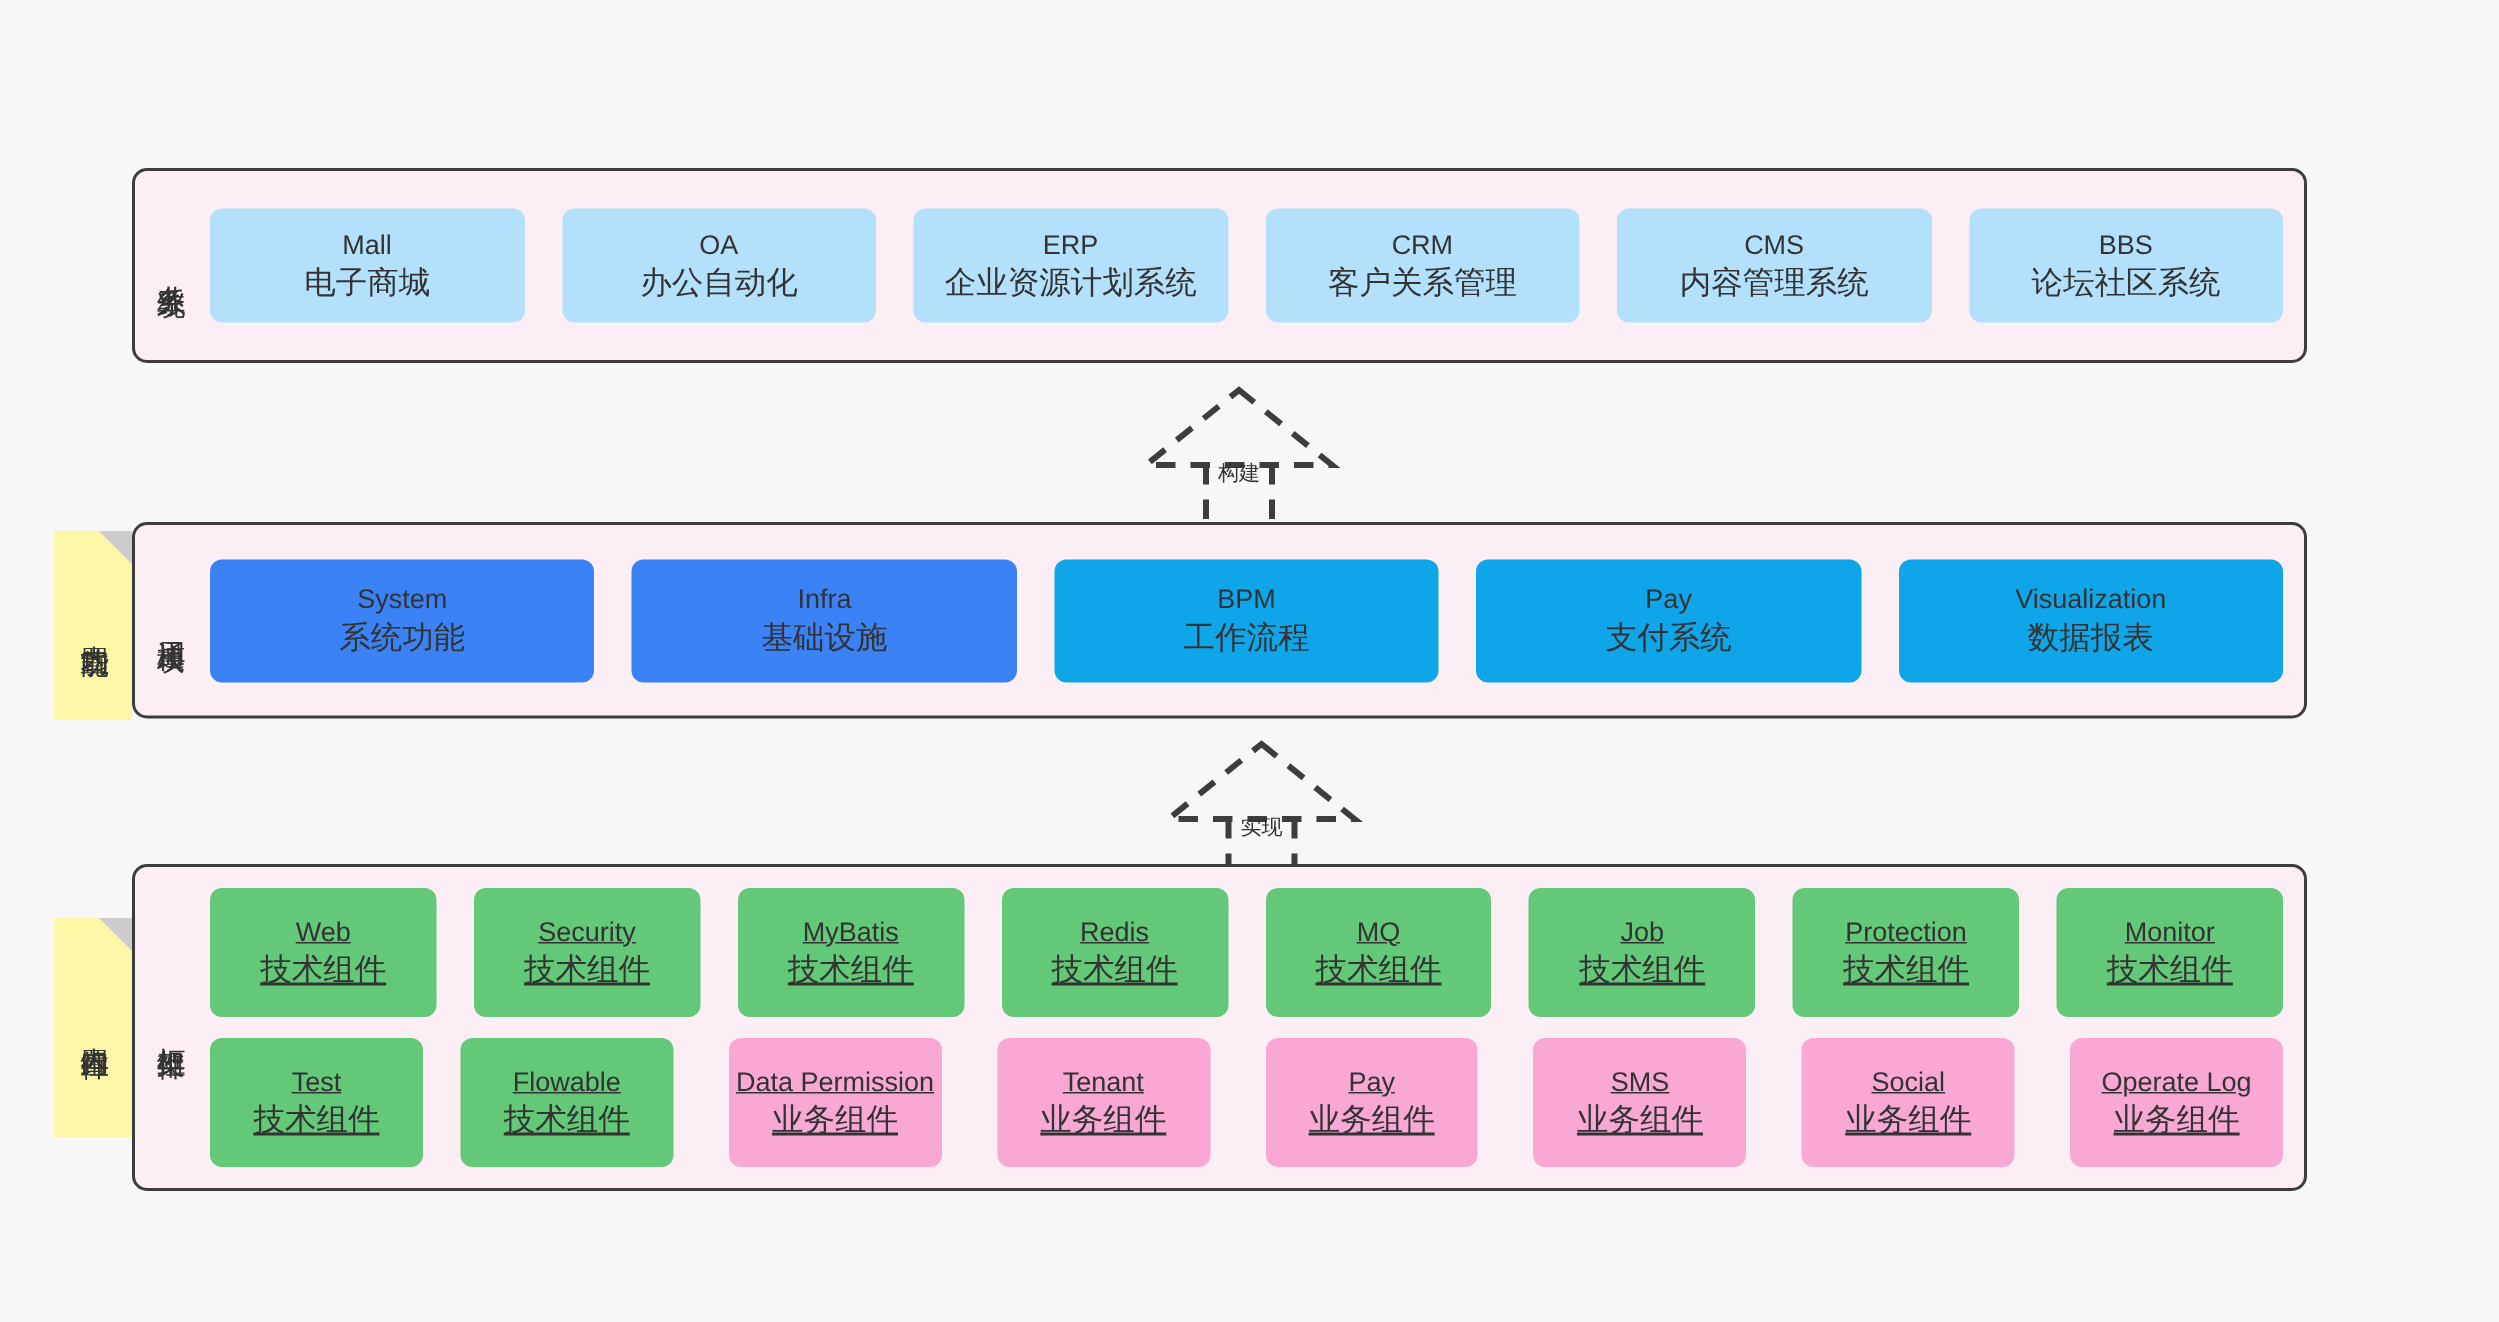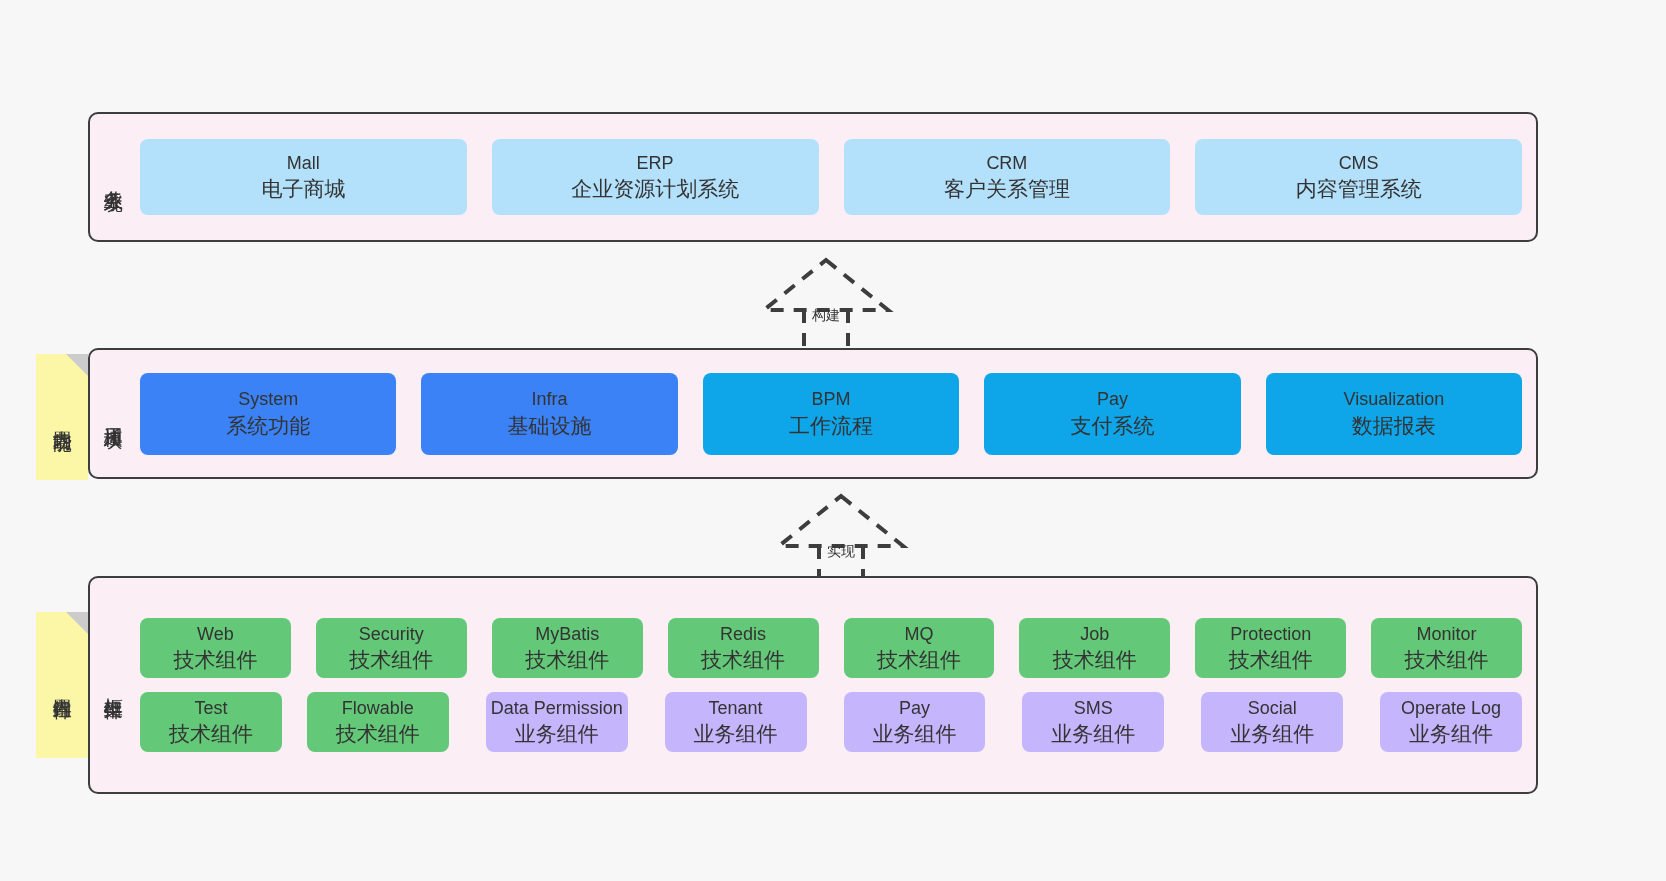--- a/index.html
+++ b/index.html
@@ -98,23 +98,23 @@
   .card-pink { background: #0ea5e9; }
 
   
   #layer-framework {
     left: 88px;
     top: 576px;
     width: 1450px;
     height: 218px;
   }
   #layer-framework .layer-body { gap: 14px; padding-top: 10px; padding-bottom: 10px; }
-  #layer-framework .card-row { height: 60px; }
+  #layer-framework .card-row { height: 86px; text-decoration: underline; }
   .card-green { background: #63c878; }
-  .card-lightgreen { background: #c4b5fd; margin-left: 12px; }
+  .card-lightgreen { background: #f9a8d4; margin-left: 12px; }
 
   
   .sticky {
     position: absolute;
     box-sizing: border-box;
     width: 52px;
     background: #fbf7a6;
     color: #333333;
     font-size: 19px;
     line-height: 1.18;
@@ -169,30 +169,38 @@
 
   <div class="layer" id="layer-business">
     <div class="layer-title">业务系统</div>
     <div class="layer-body">
       <div class="card-row">
         <div class="card card-blue">
           <span>Mall</span>
           <span class="cn">电子商城</span>
         </div>
         <div class="card card-blue">
+          <span>OA</span>
+          <span class="cn">办公自动化</span>
+        </div>
+        <div class="card card-blue">
           <span>ERP</span>
           <span class="cn">企业资源计划系统</span>
         </div>
         <div class="card card-blue">
           <span>CRM</span>
           <span class="cn">客户关系管理</span>
         </div>
         <div class="card card-blue">
           <span>CMS</span>
           <span class="cn">内容管理系统</span>
+        </div>
+        <div class="card card-blue">
+          <span>BBS</span>
+          <span class="cn">论坛社区系统</span>
         </div>
       </div>
     </div>
   </div>
 
   <div class="connector" id="connector-build">
     <svg viewBox="0 0 180 100" width="180" height="100" aria-hidden="true">
       <path d="M 90 8 L 152 58 L 28 58 Z" fill="none" stroke="#3d3d3d" stroke-width="4" stroke-dasharray="13 10" stroke-linejoin="miter"></path>
       <path d="M 68 58 L 68 100 M 112 58 L 112 100" fill="none" stroke="#3d3d3d" stroke-width="4" stroke-dasharray="13 10"></path>
     </svg>

